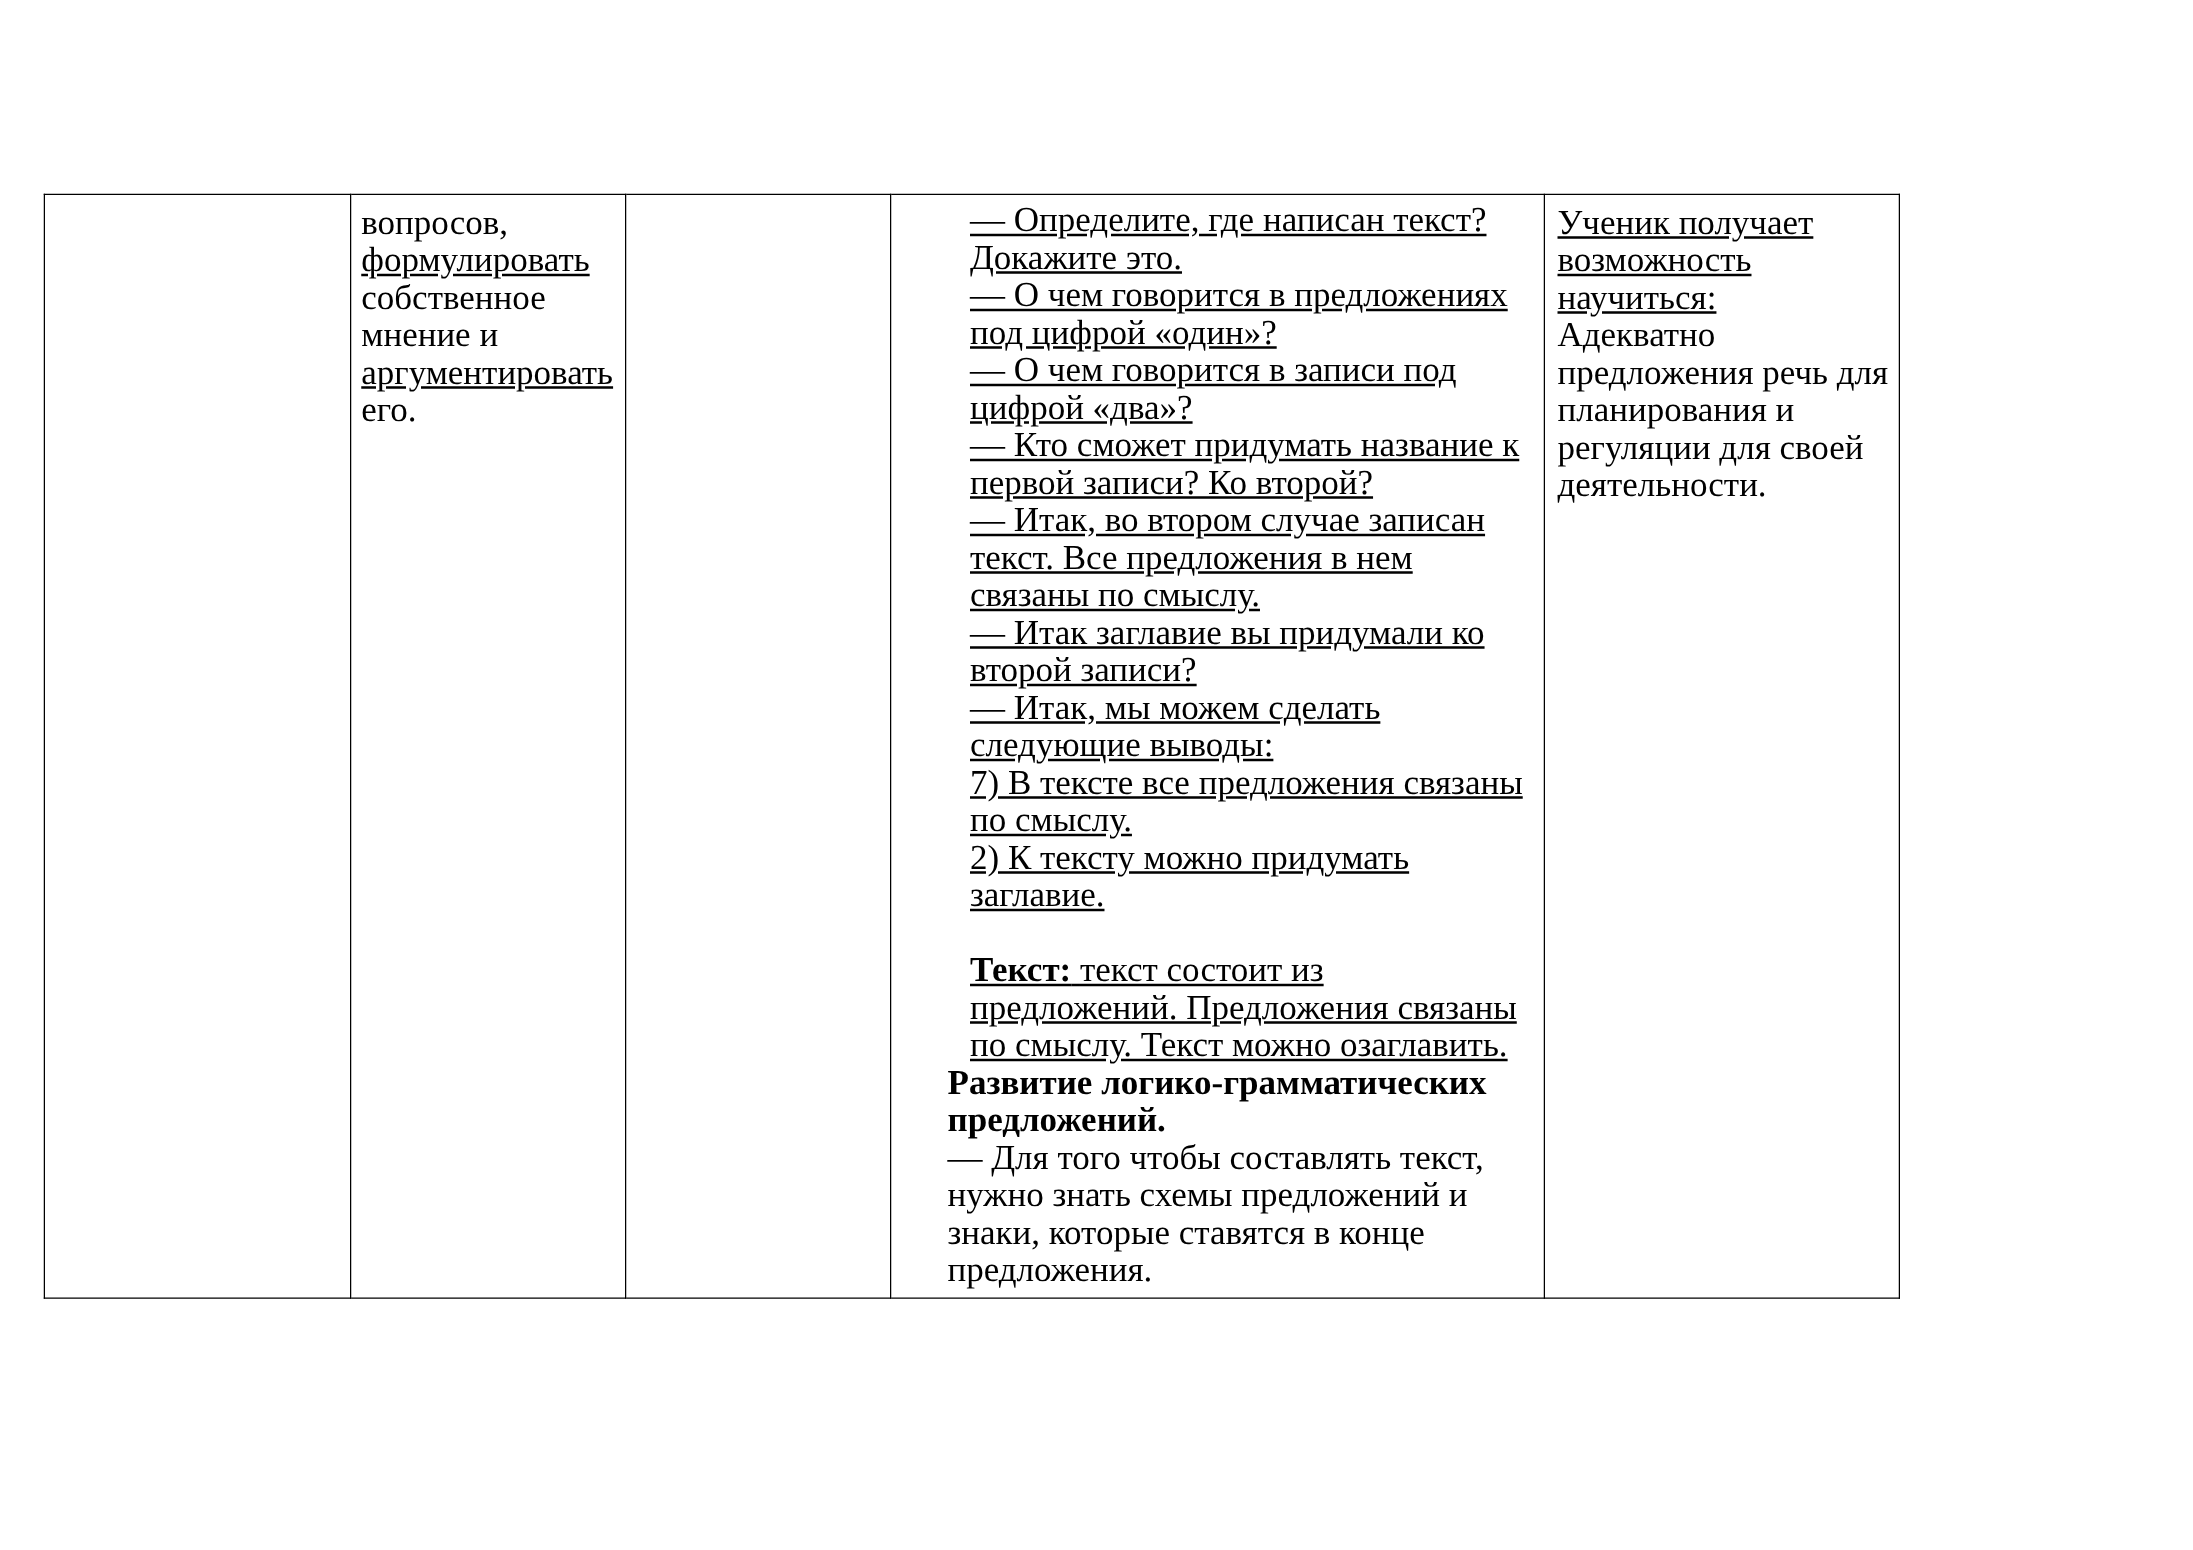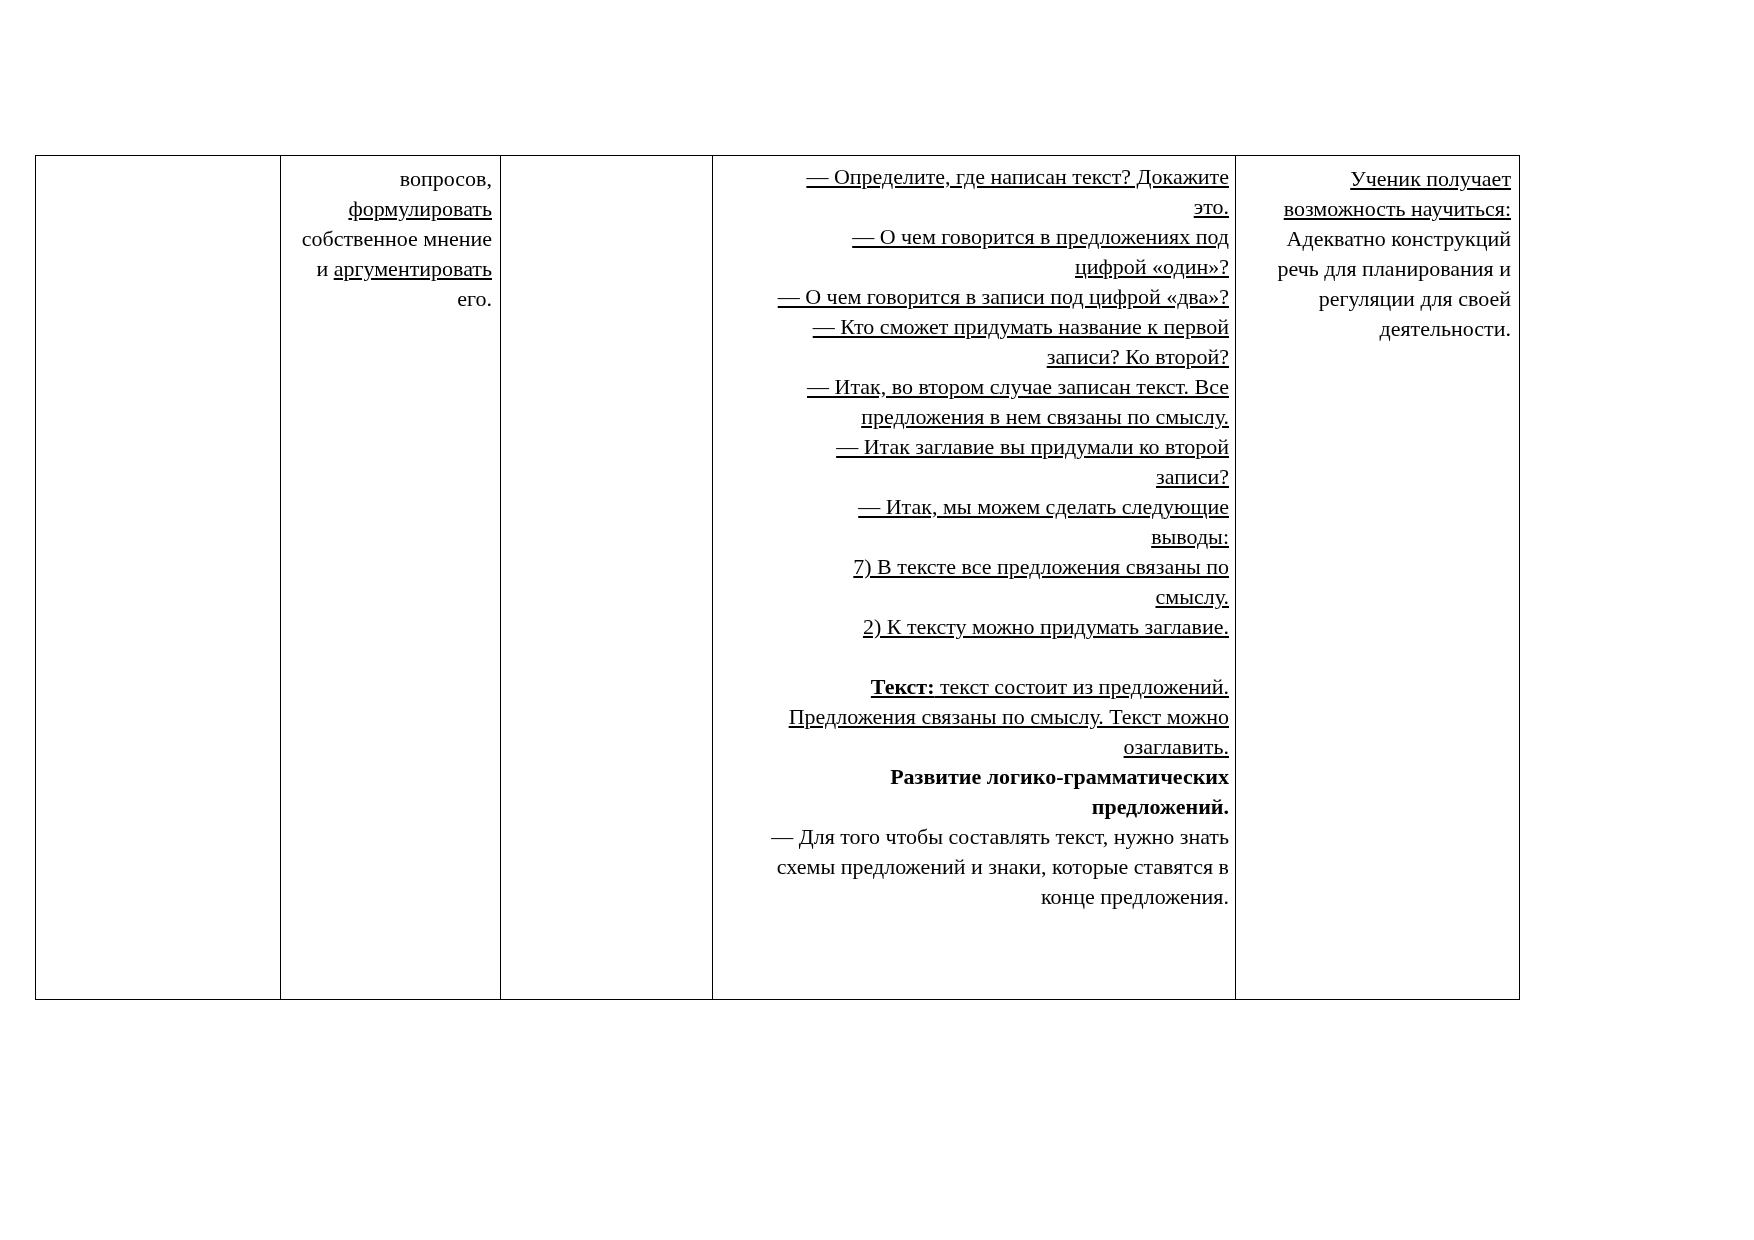--- a/index.html
+++ b/index.html
@@ -22,23 +22,23 @@
     left: 35px;
     top: 155px;
     width: 1484px;
     height: 845px;
     border-collapse: collapse;
     table-layout: fixed;
   }
   td {
     border: 1.5px solid #000000;
     vertical-align: top;
-    font-size: 22px;
+    font-size: 28px;
     line-height: 30px;
-    text-align: right;
+    text-align: left;
   }
   td.c1 { width: 245px; }
   td.c2 { width: 220px; padding: 8px 8px 8px 8px; }
   td.c3 { width: 212px; }
   td.c4 { width: 523px; padding: 6px 6px 6px 45px; }
   td.c5 { width: 284px; padding: 8px 8px 8px 10px; }
   .u { text-decoration: underline; }
   .b { font-weight: bold; }
   .indent { padding-left: 18px; text-decoration: underline; }
   .spacer { height: 30px; }
@@ -70,18 +70,18 @@
           <p class="indent">7) В тексте все предложения связаны по смыслу.</p>
           <p class="indent">2) К тексту можно придумать заглавие.</p>
           <div class="spacer"></div>
           <p class="indent"><span class="b">Текст:</span> <span>текст состоит из предложений. Предложения связаны по смыслу. Текст можно озаглавить.</span></p>
           <p class="b">Развитие логико-грамматических предложений.</p>
           <p>— Для того чтобы составлять текст, нужно знать схемы предложений и знаки, которые ставятся в конце предложения.</p>
         </td>
 
         <td class="c5">
           <p><span class="u">Ученик получает возможность научиться:</span></p>
-          <p>Адекватно конструкций речь для планирования и регуляции для своей деятельности.</p>
+          <p>Адекватно предложения речь для планирования и регуляции для своей деятельности.</p>
         </td>
       </tr>
     </tbody>
   </table>
 </div>
 
 </body></html>

